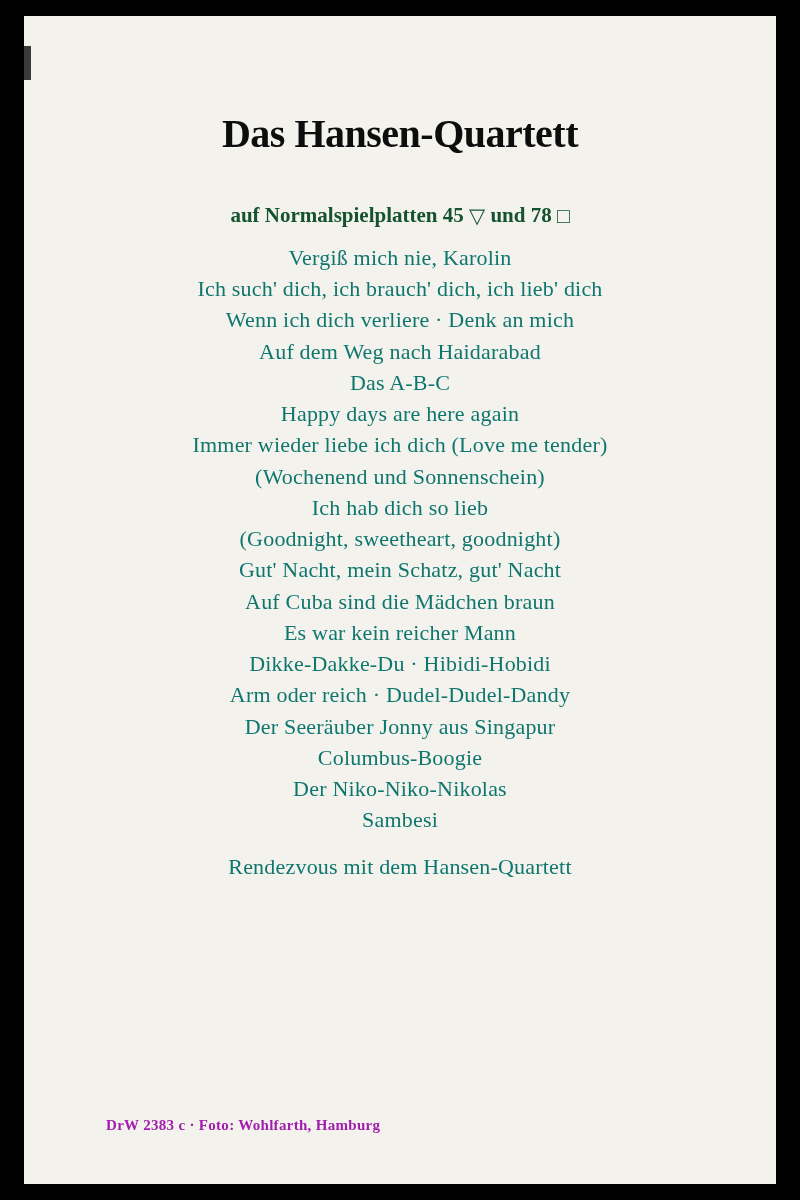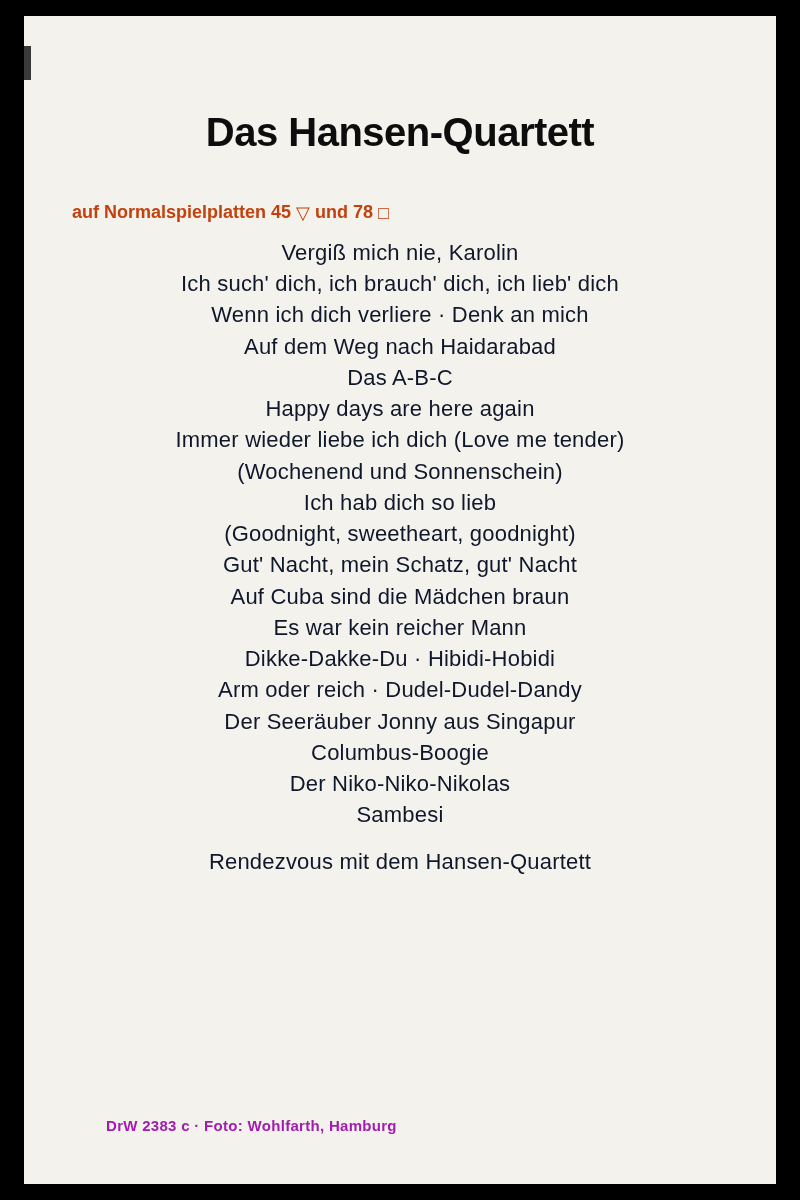--- a/index.html
+++ b/index.html
@@ -25,54 +25,56 @@
   #inner {
     position: absolute;
     left: 18px;
     top: 14px;
     width: 716px;
     height: 1140px;
     background: #f4f2ed;
     color: #111111;
     box-sizing: border-box;
     padding: 0 30px;
+    font-family: Liberation Serif, serif;
   }
   .title {
     margin: 0;
     padding-top: 80px;
     font-size: 40px;
     font-weight: bold;
     letter-spacing: -0.5px;
     text-align: center;
     color: #0d0d0d;
   }
   .section-head {
     margin: 0;
     padding-top: 46px;
-    font-size: 18px;
+    font-size: 21px;
     font-weight: bold;
-    color: #c2410c;
+    text-align: center;
+    color: #14532d;
     white-space: nowrap;
   }
   .section-head .sym {
     font-weight: normal;
     display: inline-block;
     transform: translateY(1px);
   }
   .track-list {
     list-style: none;
     margin: 0;
     padding: 0;
     padding-top: 14px;
     text-align: center;
   }
   .track-list li {
     font-size: 22px;
     line-height: 1.42;
-    color: #0f172a;
+    color: #0f766e;
     letter-spacing: 0.2px;
   }
   .list-tight {
     padding-top: 16px;
   }
   .footer {
     position: absolute;
     left: 64px;
     bottom: 36px;
     font-size: 15px;

